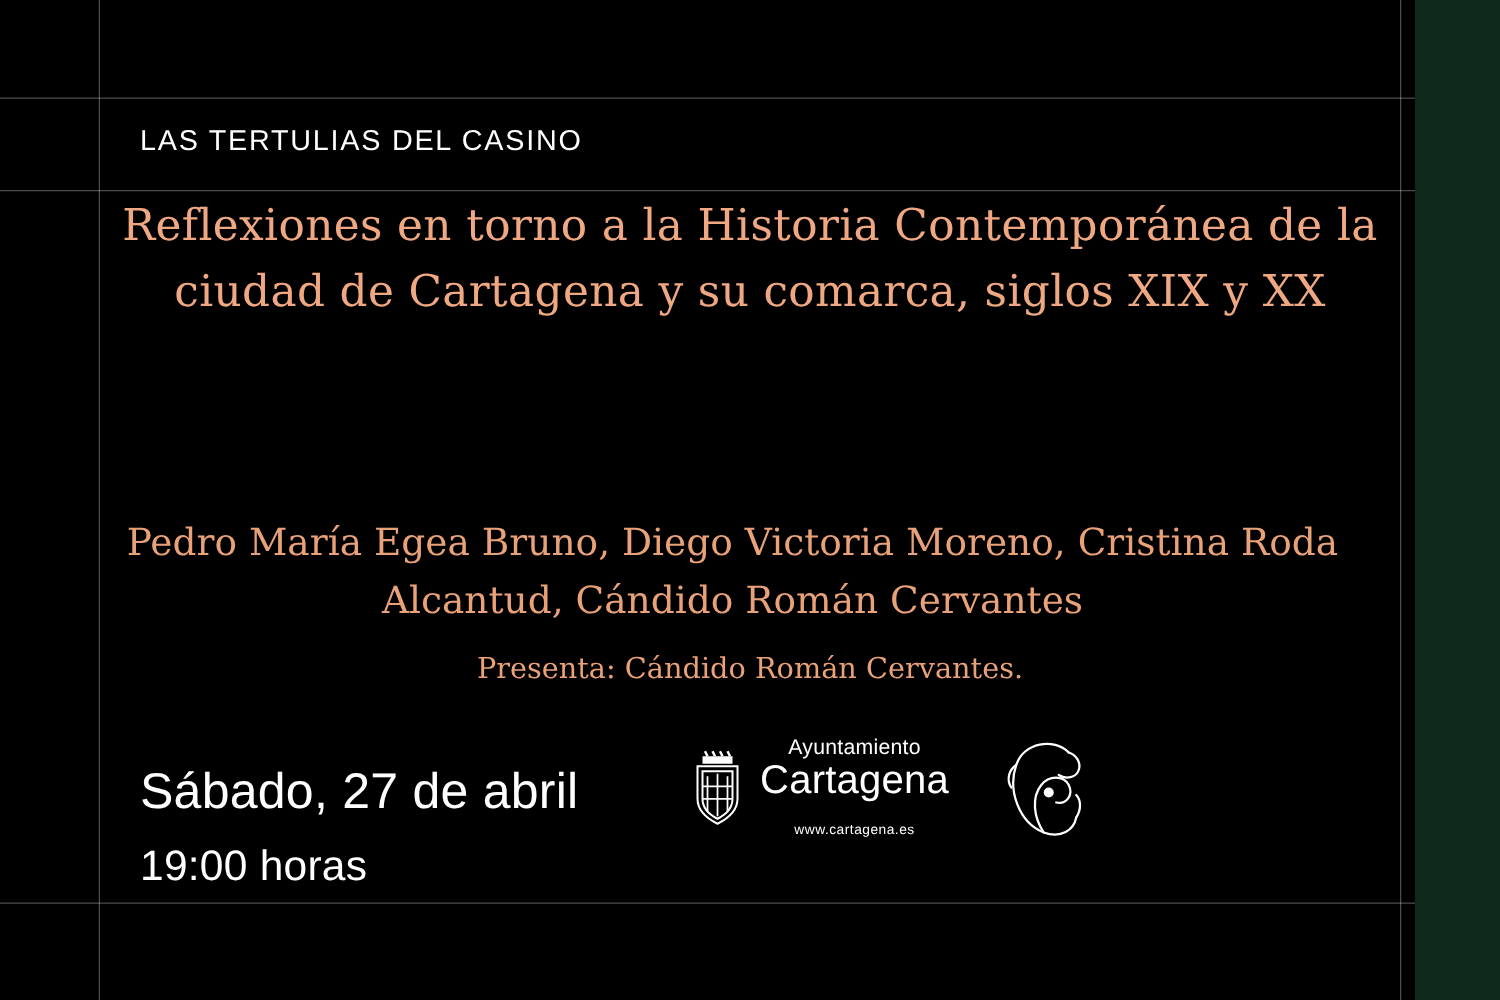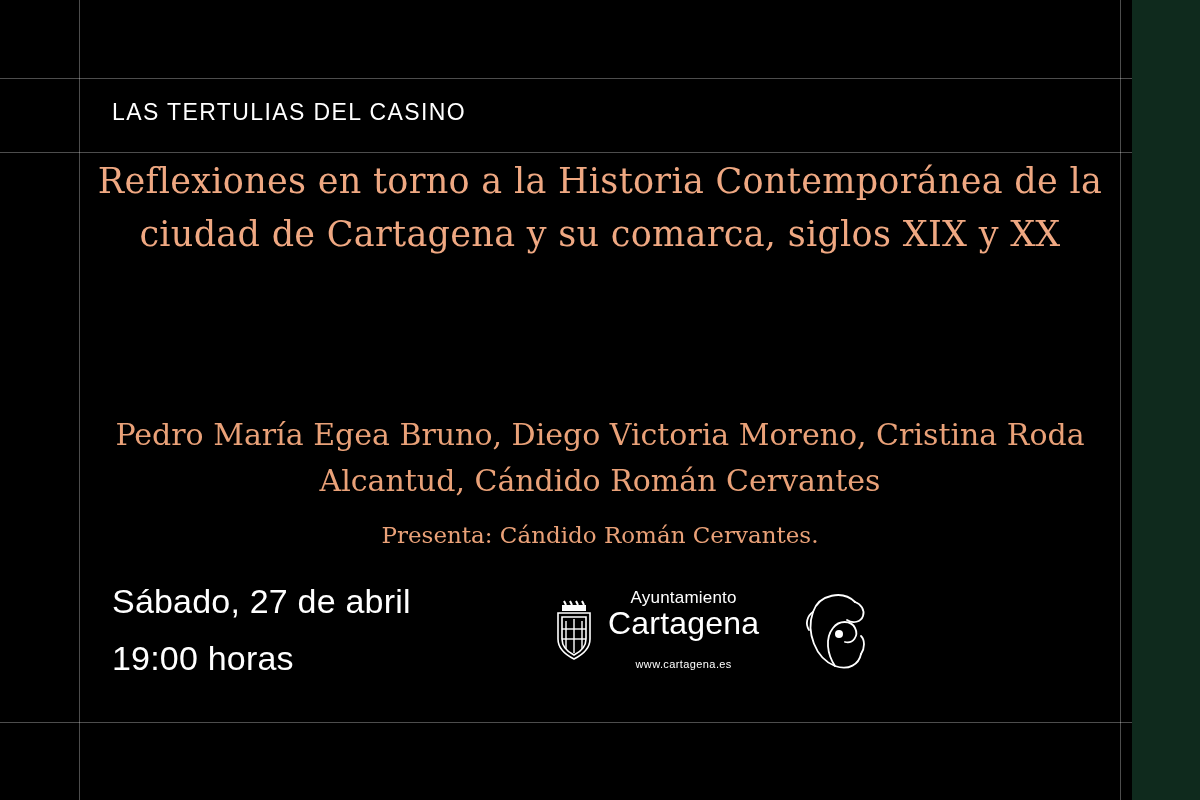--- a/index.html
+++ b/index.html
@@ -61,21 +61,21 @@
     font-family: "DejaVu Serif", serif;
     font-size: 35px;
     line-height: 1.50;
     color: #efa882;
     font-weight: 400;
     letter-spacing: 0.3px;
   }
 
   .speakers {
     position: absolute;
-    left: 90px;
+    left: 76px;
     top: 412px;
     width: 1020px;
     text-align: center;
     font-family: "DejaVu Serif", serif;
     font-size: 30px;
     line-height: 1.52;
     color: #e9a178;
     font-weight: 400;
   }
 
@@ -93,23 +93,24 @@
 
   .datetime {
     position: absolute;
     left: 112px;
     top: 580px;
     color: #ffffff;
     font-family: "Liberation Sans", sans-serif;
     font-weight: 400;
   }
   .date-line {
-    font-size: 34px;
+    font-size: 40px;
     line-height: 1.25;
     letter-spacing: 0.2px;
+    margin-top: 28px;
   }
   .time-line {
     font-size: 34px;
     line-height: 1.25;
     margin-top: 14px;
     letter-spacing: 0.2px;
   }
 
   .logos {
     position: absolute;

